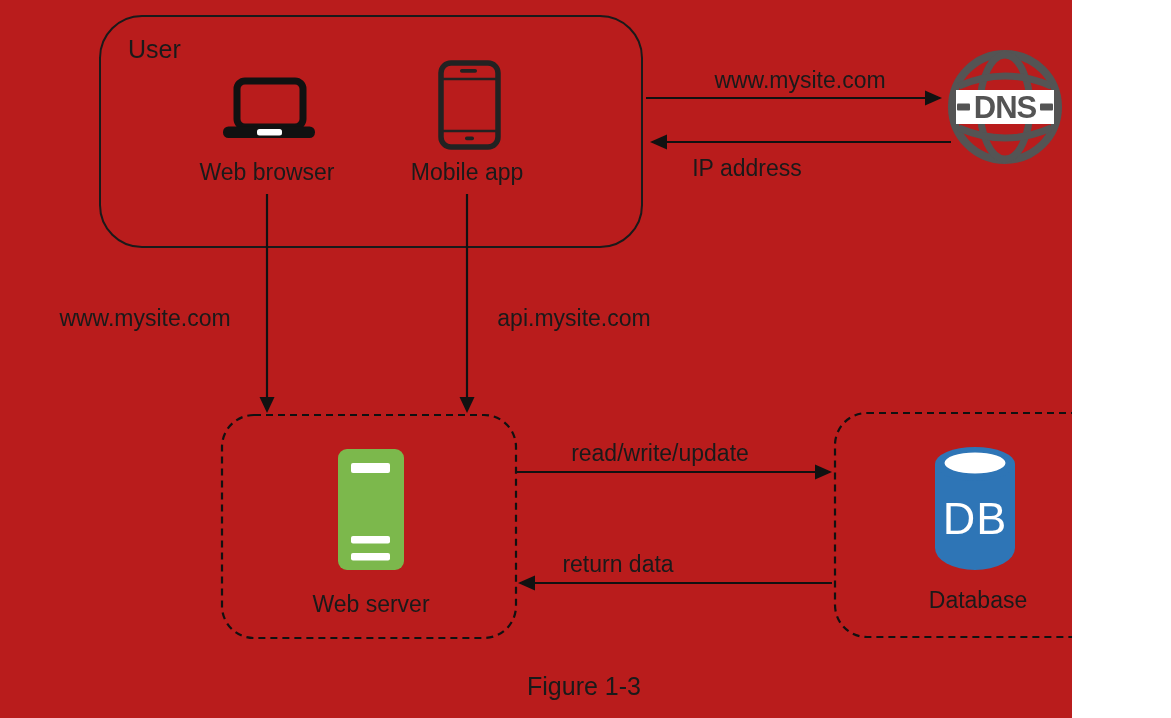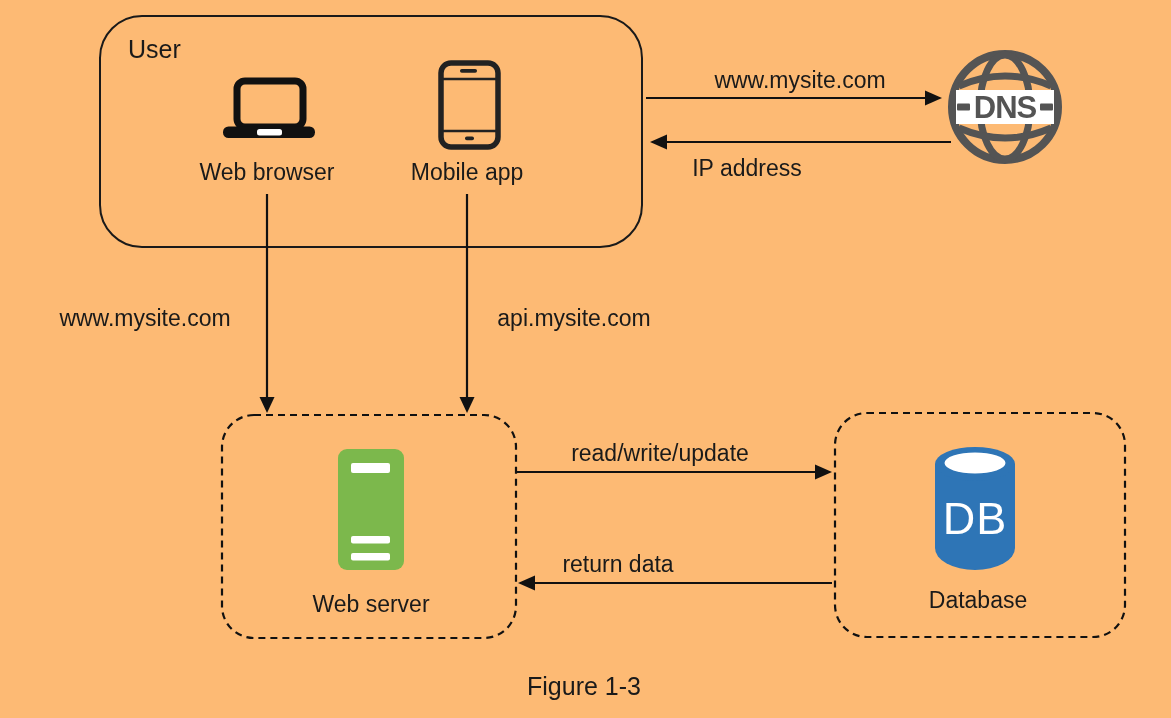--- a/index.html
+++ b/index.html
@@ -3,23 +3,23 @@
 <meta charset="utf-8">
 <style>
   html, body {
     margin: 0;
     padding: 0;
     background: #ffffff;
     font-family: "Liberation Sans", sans-serif;
   }
   .stage {
     position: relative;
-    width: 1171px;
+    width: 1072px;
     height: 718px;
-    background: #fdba74;
+    background: #b91c1c;
     overflow: hidden;
   }
   svg { display: block; }
   text {
     font-family: "Liberation Sans", sans-serif;
     fill: #1a1a1a;
   }
   .node-label { font-size: 23px; }
   .group-label { font-size: 25px; }
   .edge-label { font-size: 23px; }

